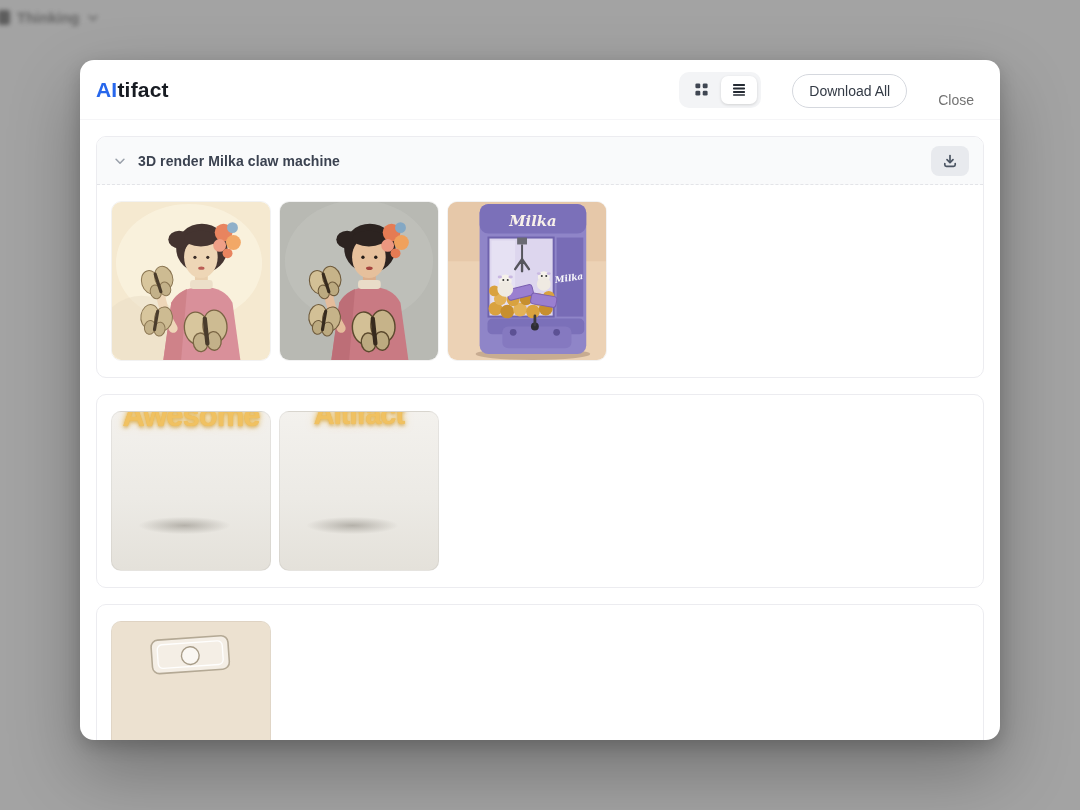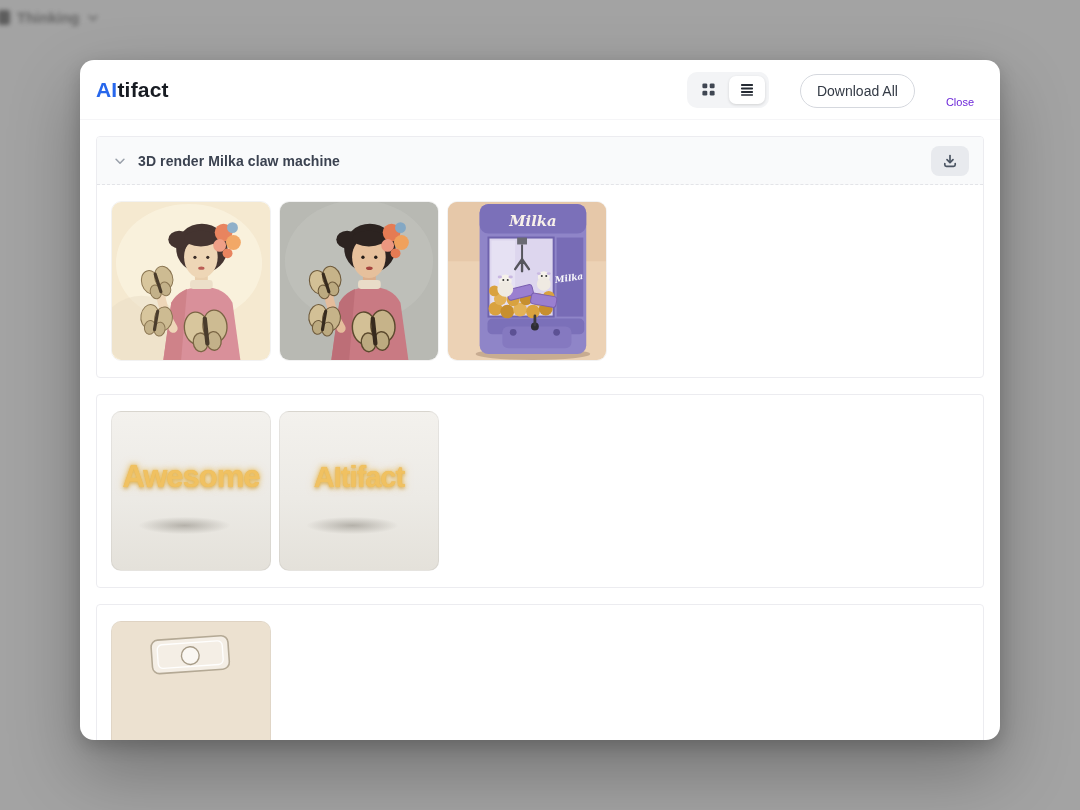--- a/index.html
+++ b/index.html
@@ -56,28 +56,28 @@
   }
 
   .download-all {
     height:34px; padding:0 16px;
     background:#fff; border:1px solid #d5d8de; border-radius:17px;
     font-family:inherit; font-size:14px; font-weight:500; color:#333a45;
     cursor:pointer;
   }
   .close-btn {
     background:none; border:none; font-family:inherit;
-    font-size:11px; font-weight:500; color:#6d28d9; cursor:pointer;
+    font-size:14px; font-weight:500; color:#737373; cursor:pointer;
   }
 
   
   .modal-body { padding:16px; display:flex; flex-direction:column; gap:16px; }
 
   .section-card {
-    border:1px solid #ececf0; border-radius:4px;
+    border:1px solid #ececf0; border-radius:10px;
     background:#fff; overflow:hidden;
   }
   .section-header {
     background:#f9fafb; height:48px;
     display:flex; align-items:center; padding:0 14px 0 16px;
     border-bottom:1px dashed #e3e4e8; cursor:pointer;
   }
   .chev-icon { width:14px; height:14px; margin-right:11px; flex:none; }
   .section-title { font-size:14px; font-weight:bold; color:#3b4250; letter-spacing:.1px; }
   .section-download {
@@ -90,21 +90,21 @@
   .thumb {
     width:160px; height:160px; border-radius:10px; overflow:hidden;
     position:relative; flex:none; cursor:pointer;
     border:1px solid rgba(0,0,0,.05);
   }
   .thumb svg { display:block; width:100%; height:100%; }
 
   
   .thumb-fluffy {
     background:linear-gradient(180deg,#f3f1ed 0%, #eceae5 55%, #e4e1da 100%);
-    display:flex; align-items:center; justify-content:center;
+    display:flex; justify-content:center;
   }
   .fluffy-shadow {
     position:absolute; left:8%; top:64%; width:84%; height:16%;
     background:radial-gradient(50% 50% at 45% 50%, rgba(95,90,80,.38), rgba(95,90,80,0) 70%);
   }
   .fluffy-word {
     position:relative; transform:translateY(-14px);
     font-weight:bold; font-size:31px; letter-spacing:-1px; color:#f0c161;
     text-shadow:0 0 1px #e7b551, 0 0 5px rgba(233,185,82,.95),
                 0 0 9px rgba(233,185,82,.55), 0 2px 3px rgba(170,120,30,.35);

